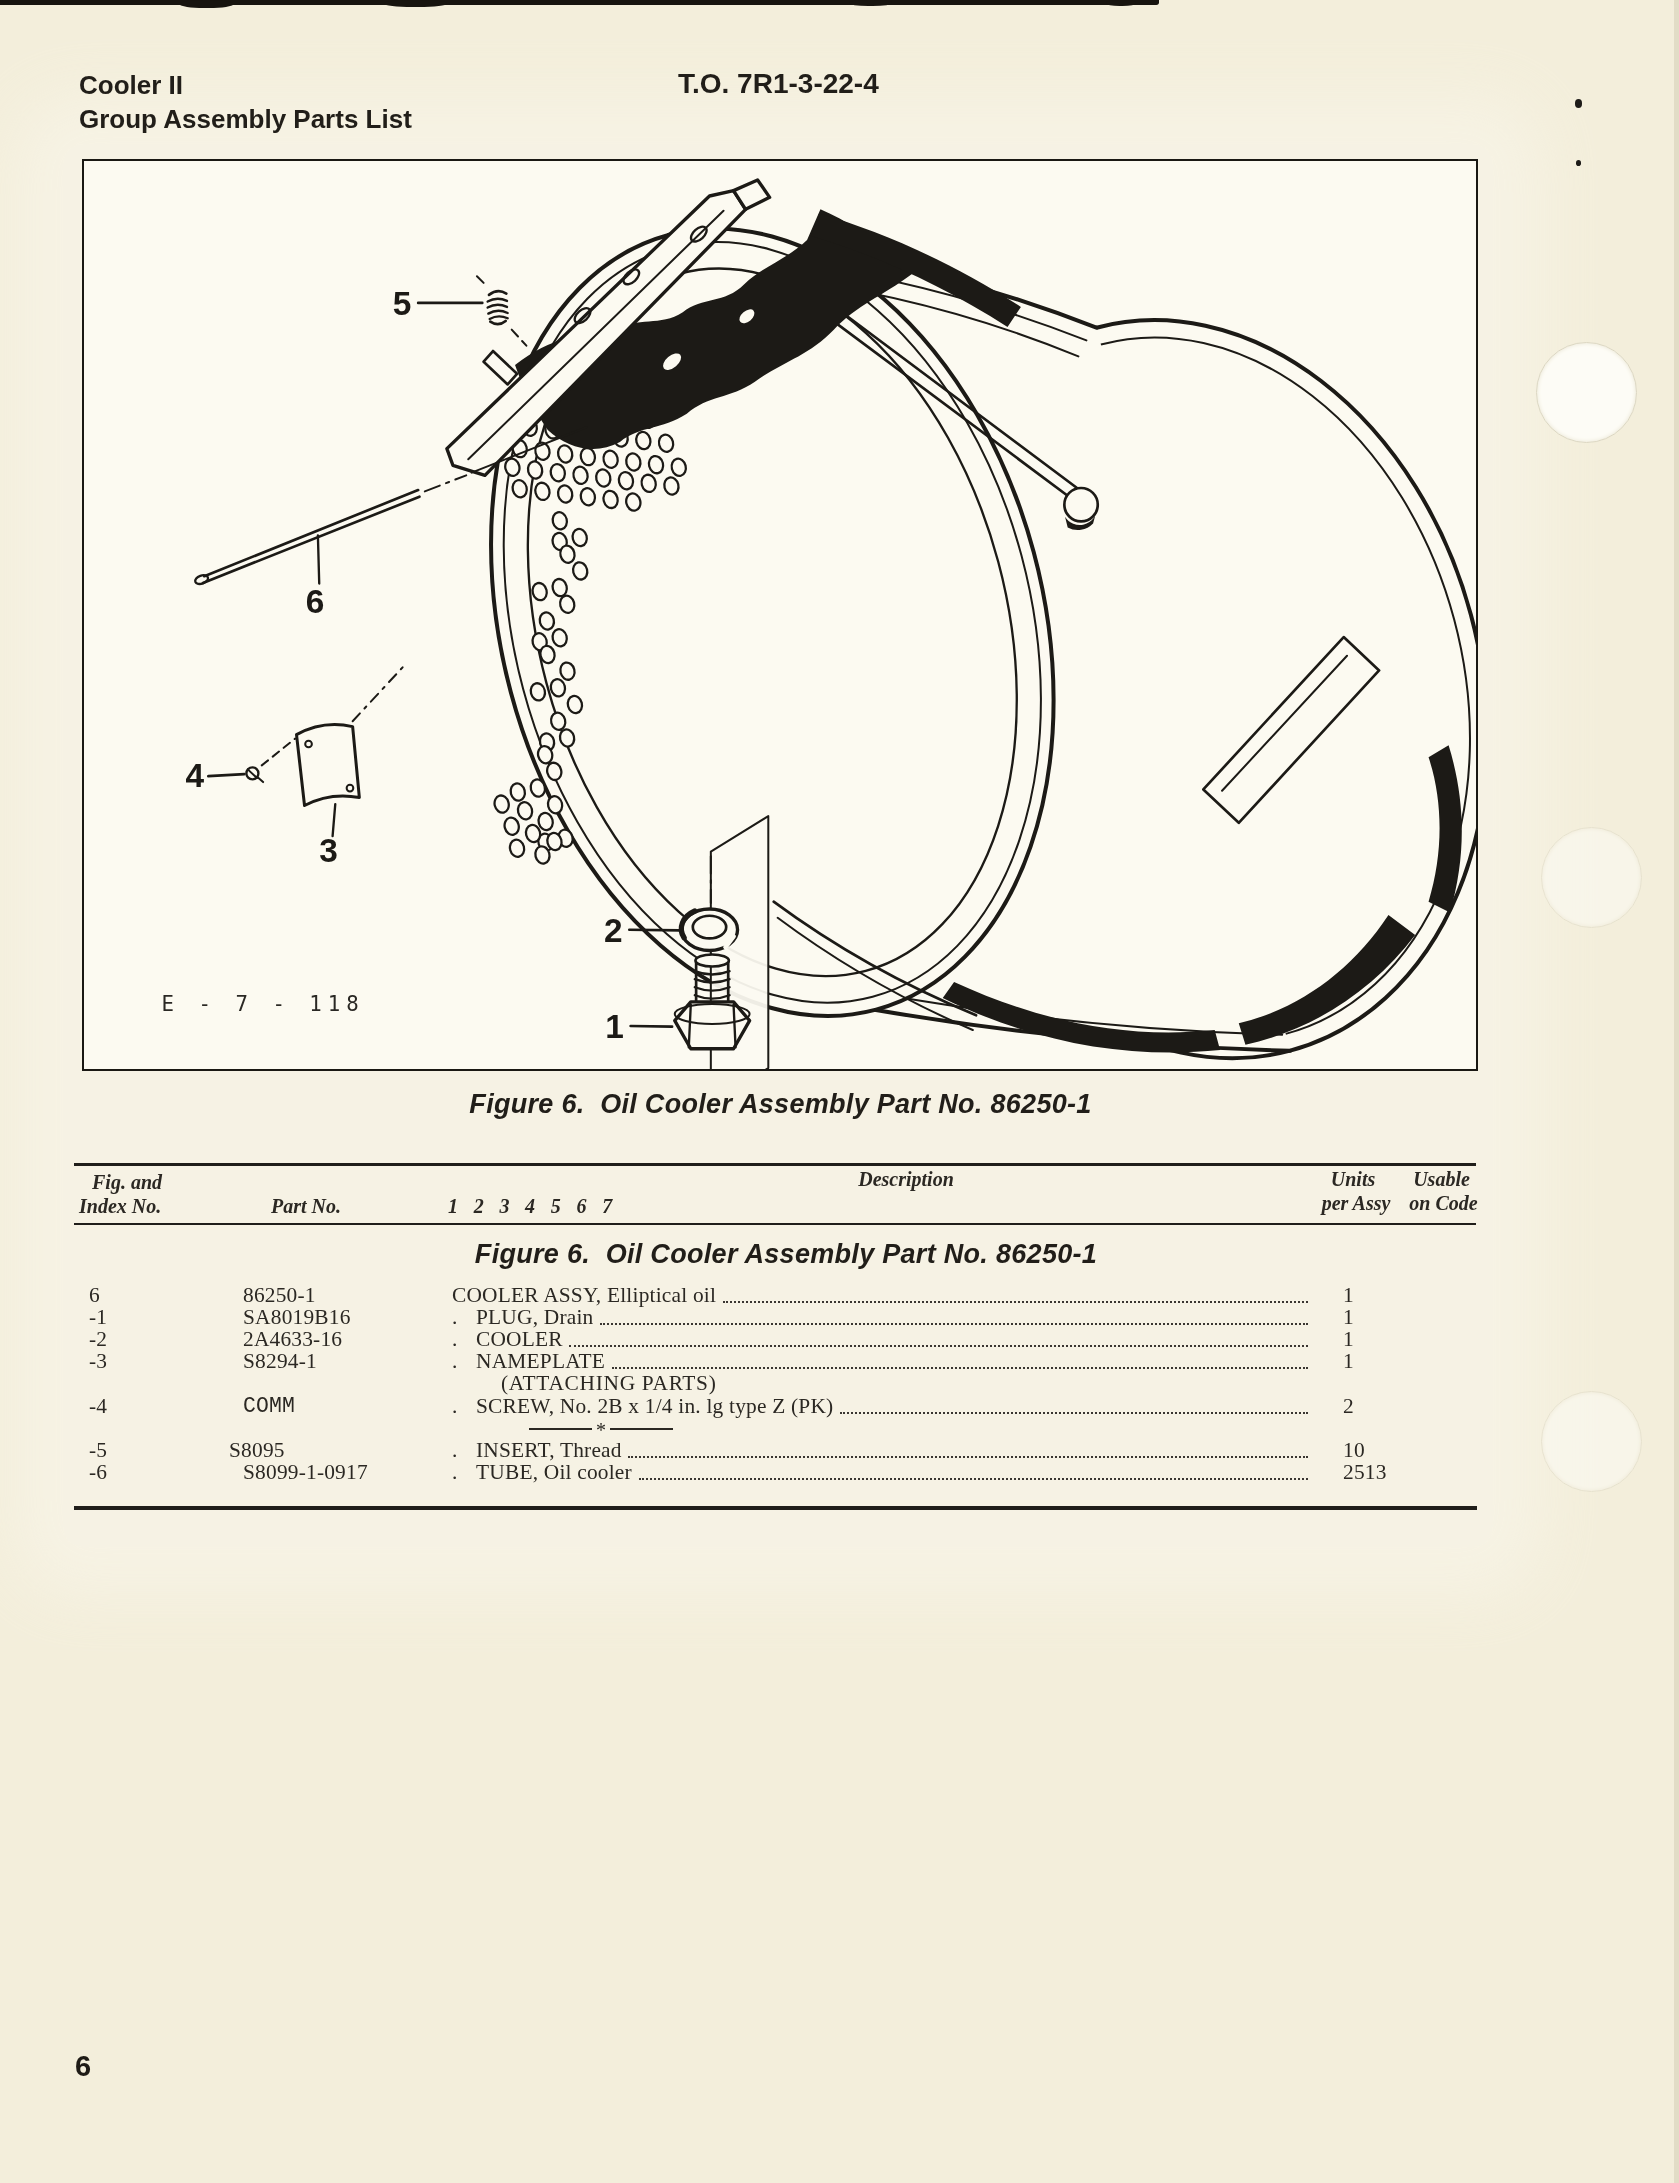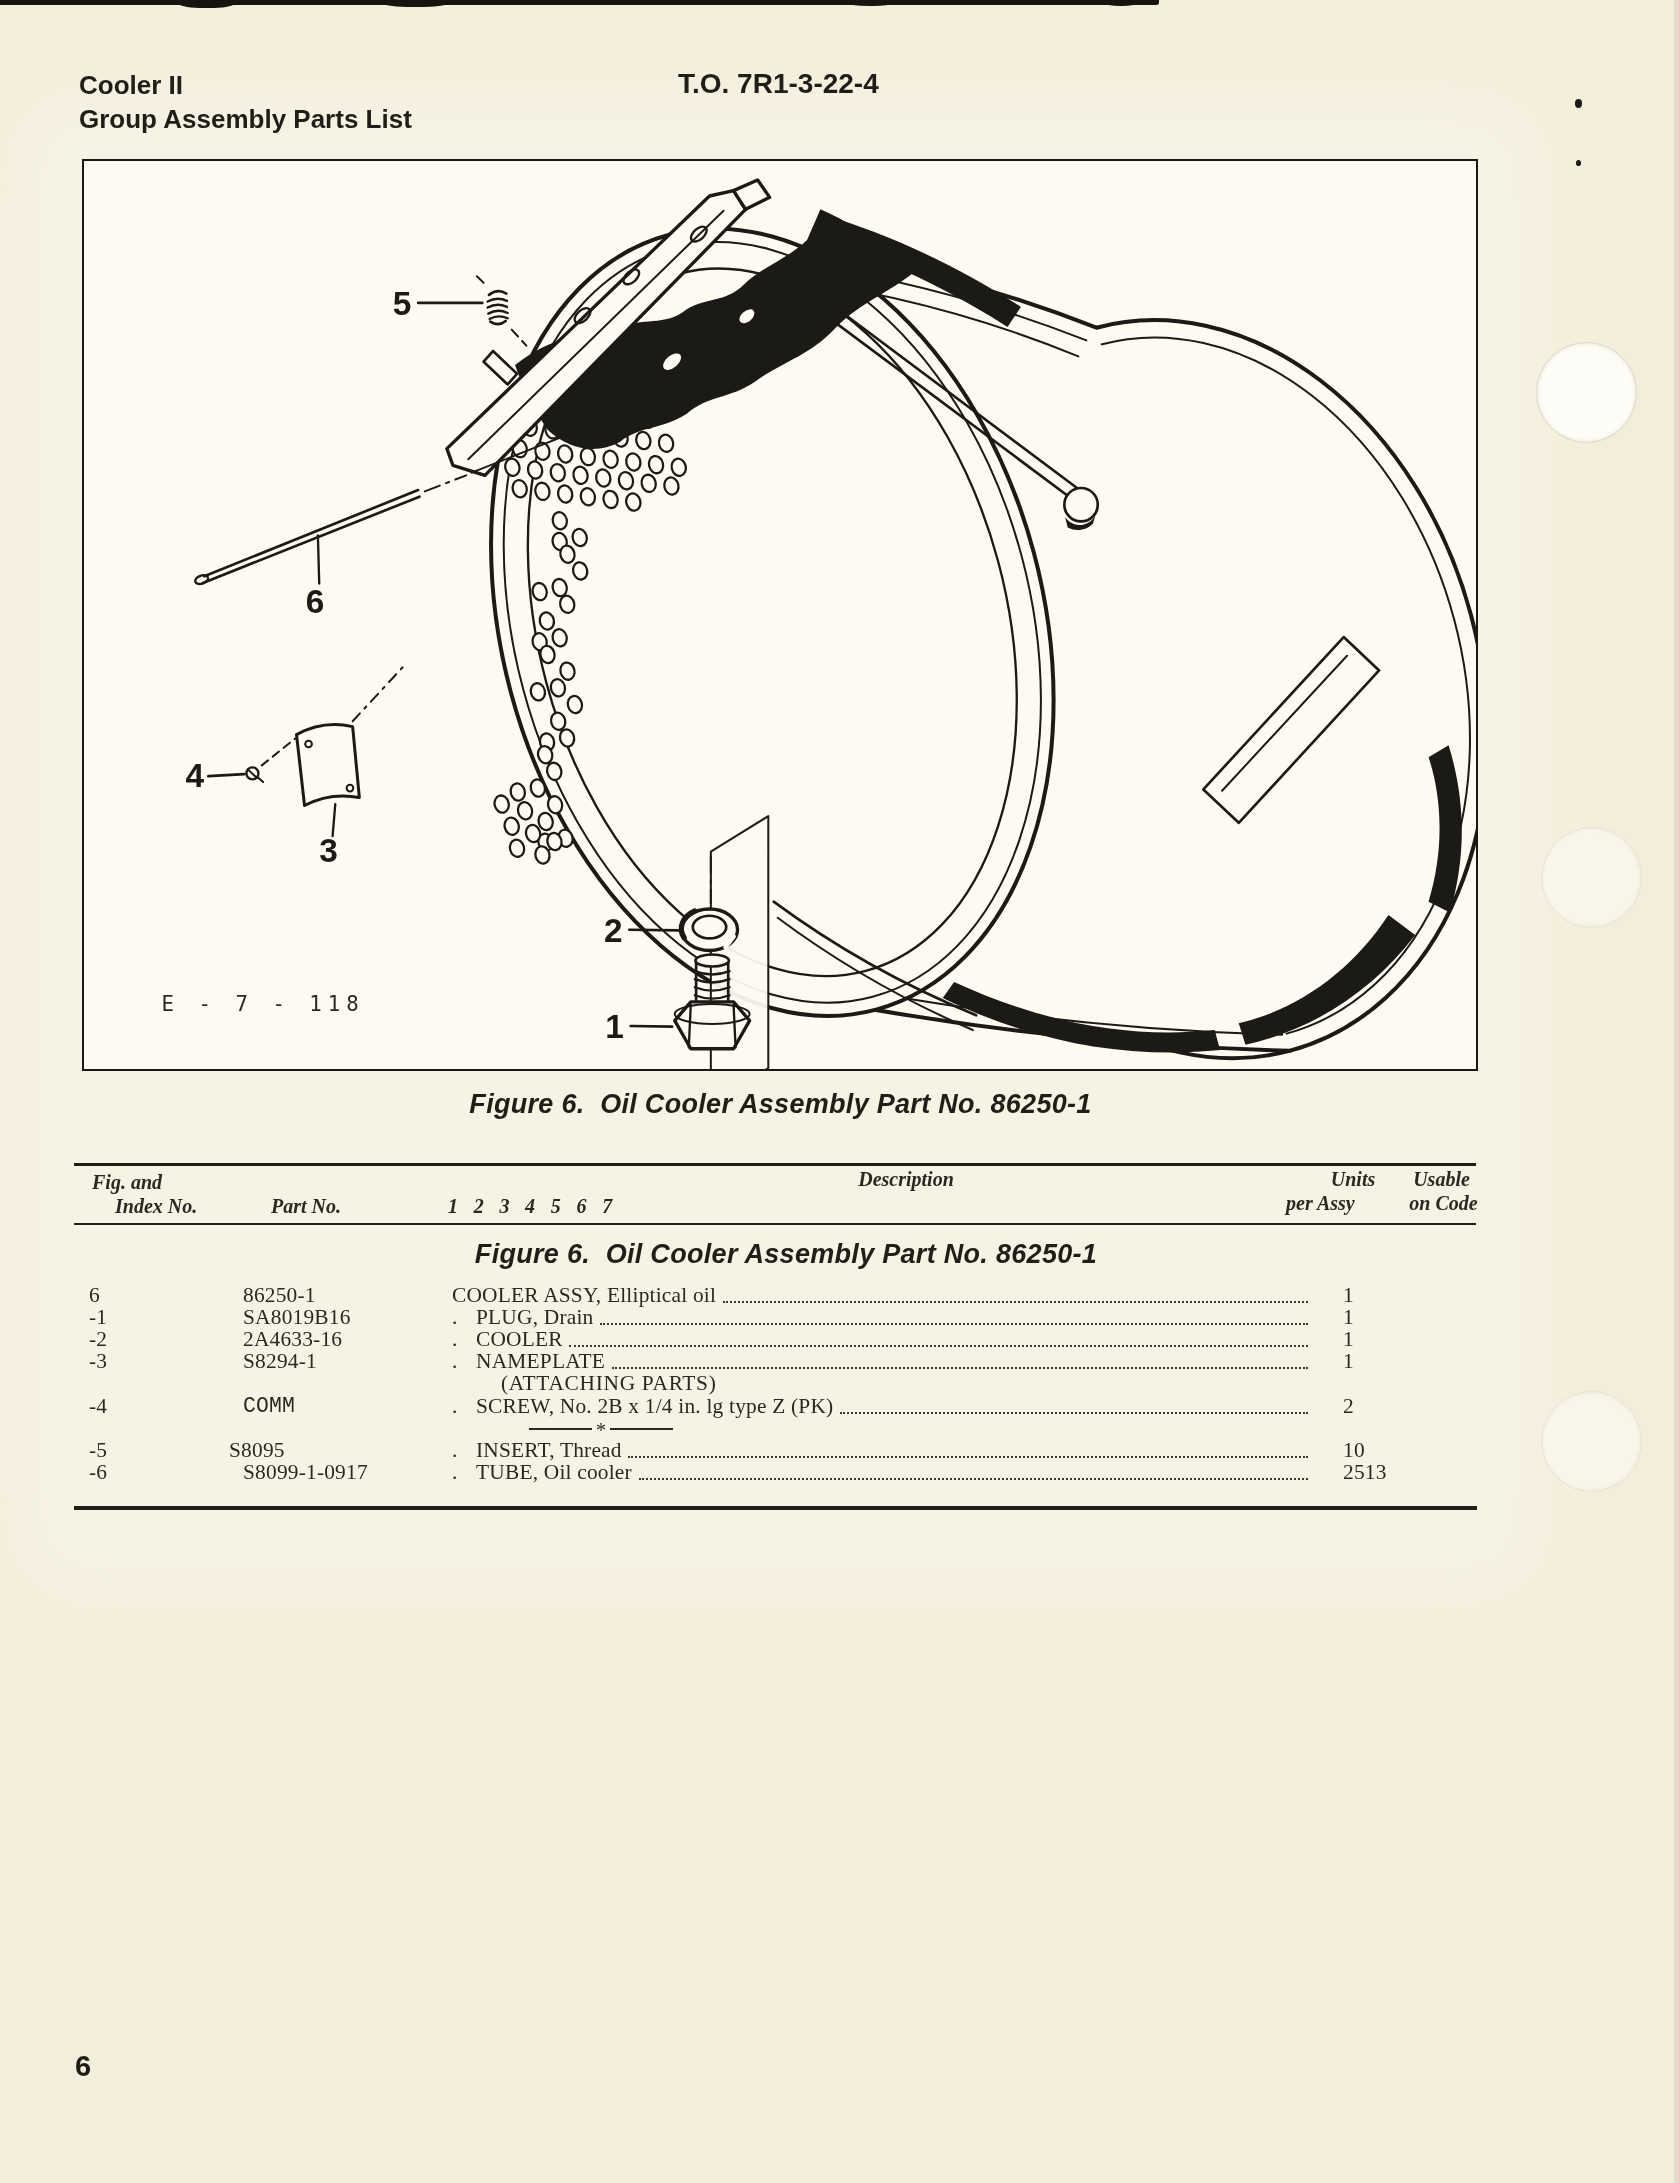--- a/index.html
+++ b/index.html
@@ -281,26 +281,26 @@
   </svg>
 </div>
 
 <div class="abs fig-caption">Figure 6.  Oil Cooler Assembly Part No. 86250-1</div>
 
 <div class="abs rule" style="left:74px;top:1163px;width:1402px;height:3.3px;"></div>
 <div class="abs rule" style="left:74px;top:1223px;width:1402px;height:2px;"></div>
 <div class="abs rule" style="left:74px;top:1506px;width:1403px;height:4px;"></div>
 
 <div class="abs th" style="left:92px;top:1171px;">Fig. and</div>
-<div class="abs th" style="left:79px;top:1195px;margin-left:36px;">Index No.</div>
+<div class="abs th" style="left:79px;top:1195px;">Index No.</div>
 <div class="abs th" style="left:271px;top:1195px;">Part No.</div>
 <div class="abs th indenture" style="left:448px;top:1195px;">1 2 3 4 5 6 7</div>
 <div class="abs th" style="left:839px;top:1168px;width:134px;text-align:center;">Description</div>
 <div class="abs th" style="left:1286px;top:1168px;width:134px;text-align:center;">Units</div>
-<div class="abs th" style="left:1286px;top:1192px;width:140px;text-align:left;">per Assy</div>
+<div class="abs th" style="left:1286px;top:1192px;width:140px;text-align:center;">per Assy</div>
 <div class="abs th" style="left:1378px;top:1168px;width:127px;text-align:center;">Usable</div>
 <div class="abs th" style="left:1378px;top:1192px;width:131px;text-align:center;">on Code</div>
 
 <div class="abs sub-caption">Figure 6.  Oil Cooler Assembly Part No. 86250-1</div>
 
 <div id="table-rows">
     <div class="abs td" style="left:89px;top:1283px;width:60px;">6</div>
     <div class="abs td" style="left:243px;top:1283px;">86250-1</div>
     <div class="abs td desc-cell" style="left:452px;top:1283px;width:859px;"><span>COOLER ASSY, Elliptical oil</span><span class="dots"></span></div>
     <div class="abs td" style="left:1343px;top:1283px;width:74px;">1</div>

